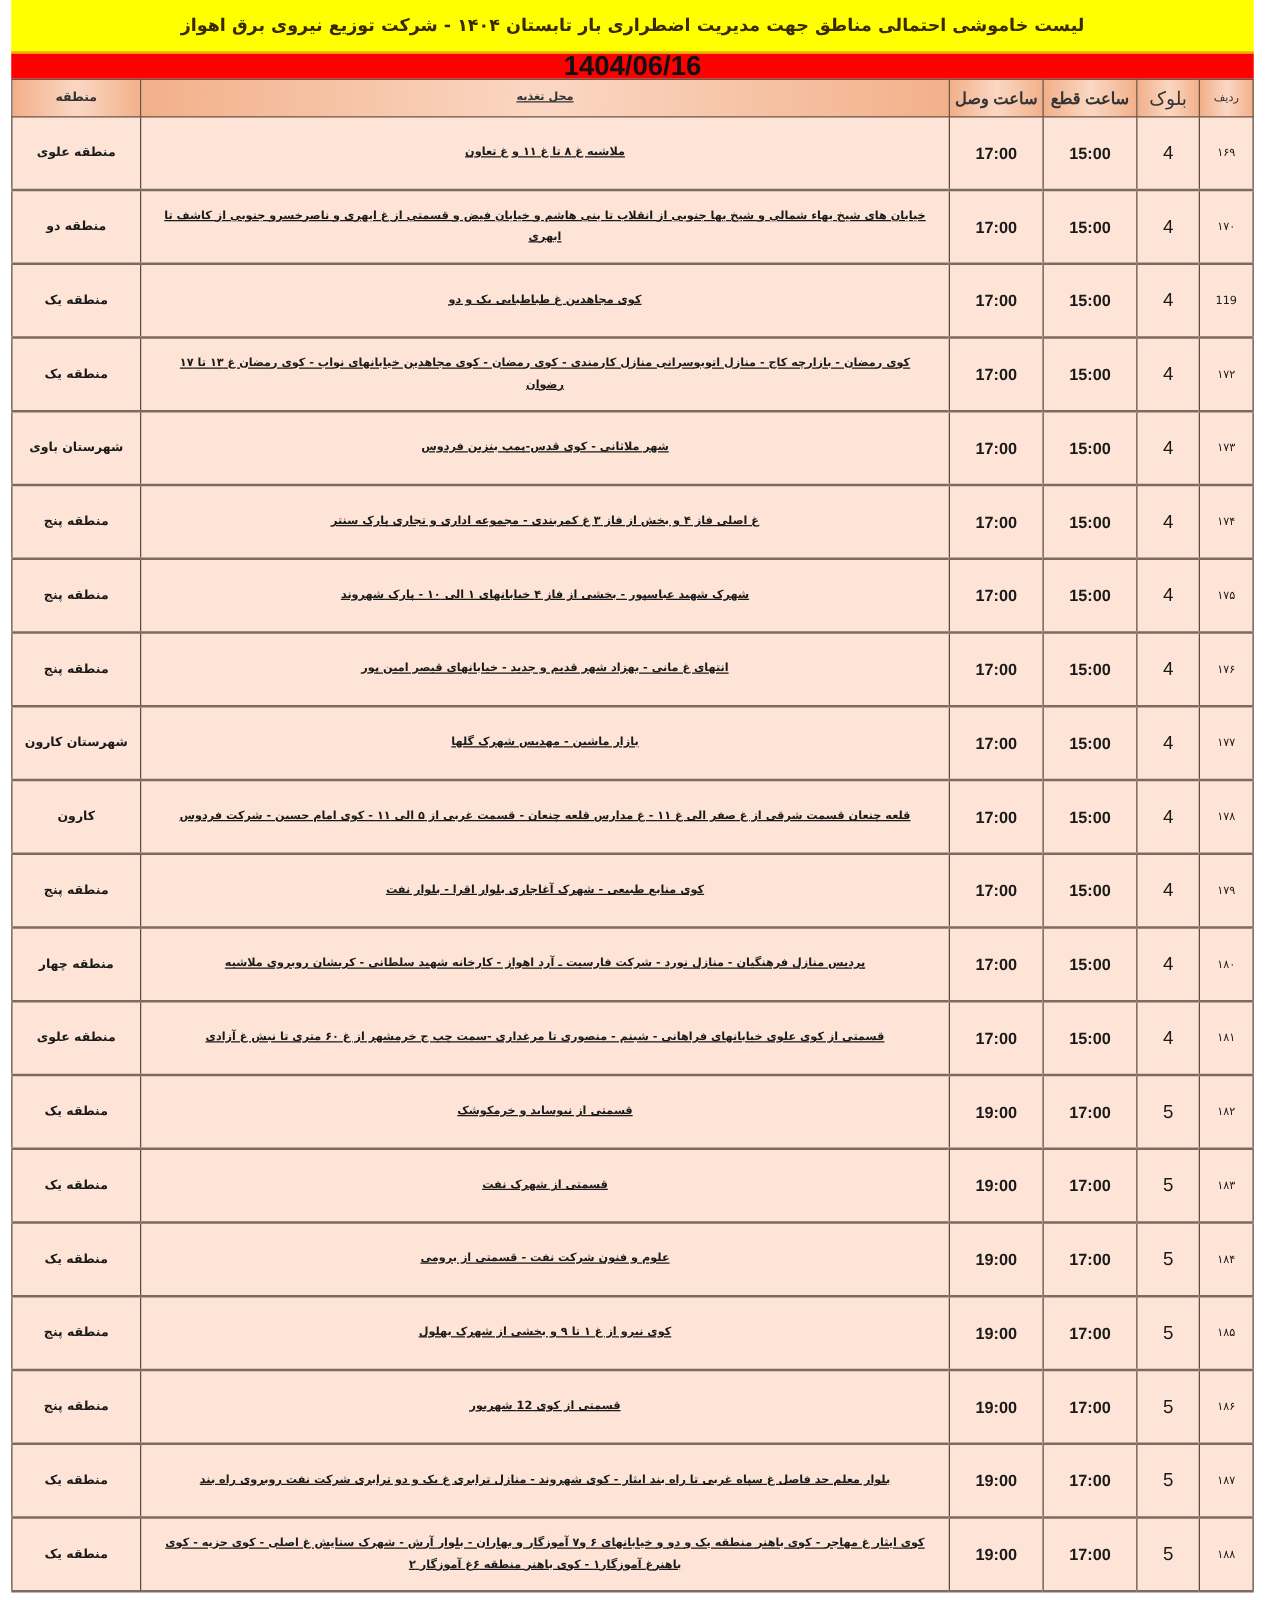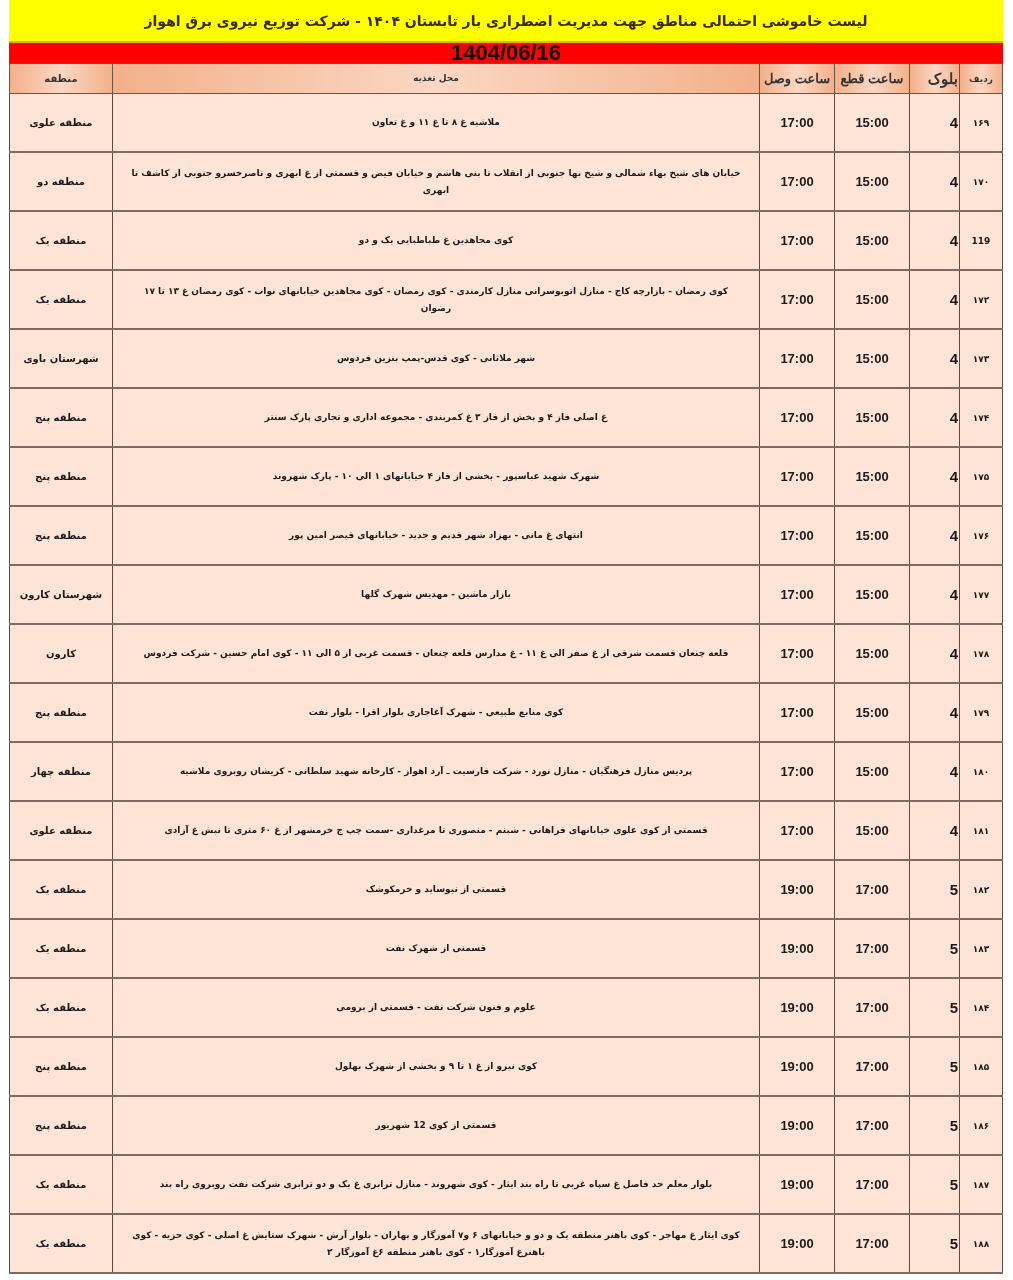--- a/index.html
+++ b/index.html
@@ -19,24 +19,24 @@
     th {
       height: 27px; font-size: 9px; font-weight: bold; color: #333;
       background: linear-gradient(to right, #f2b08a, #fbd7c3 50%, #f2b08a);
       border: 1px solid #6a5546;
     }
     td {
       height: 55px; background: #fde4d7; border: 1px solid #5e4a3e;
       text-align: center; vertical-align: middle; color: #1a1a1a;
     }
     tr.row td { border-bottom: 2px solid #7d6a60; }
-    .c-radif { width: 40px; font-size: 9px; font-weight: bold; }
-    .c-block { width: 47px; font-family: "Liberation Sans", sans-serif; font-size: 15px; font-weight: bold; text-align: right; }
+    .c-radif { width: 40px; font-size: 9px; font-weight: normal; }
+    .c-block { width: 47px; font-family: "Liberation Sans", sans-serif; font-size: 15px; font-weight: normal; }
     .c-cut, .c-conn { width: 72px; font-family: "Liberation Sans", sans-serif; font-size: 13px; font-weight: bold; margin-top: 10px; }
-    .c-loc { font-size: 9px; font-weight: bold; line-height: 17px; padding: 0 18px; }
+    .c-loc { font-size: 9px; font-weight: bold; line-height: 17px; padding: 0 18px; text-decoration: underline; }
     .c-region { width: 100px; font-size: 10px; font-weight: bold; margin-left: 24px; }
   </style>
 </head>
 <body>
 
 <div class="sheet">
   <div class="title-band">لیست خاموشی احتمالی مناطق جهت مدیریت اضطراری بار تابستان ۱۴۰۴ - شرکت توزیع نیروی برق اهواز</div>
   <div class="date-band">1404/06/16</div>
   <table>
     <thead>

